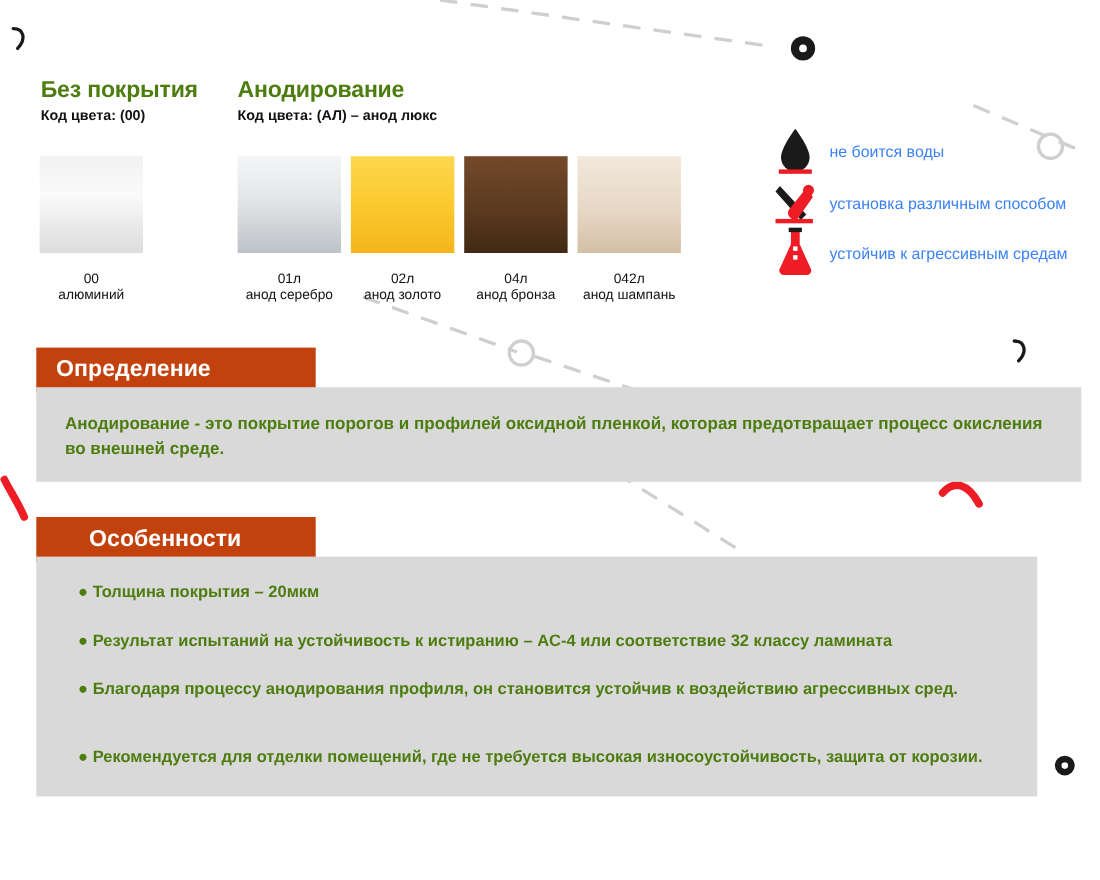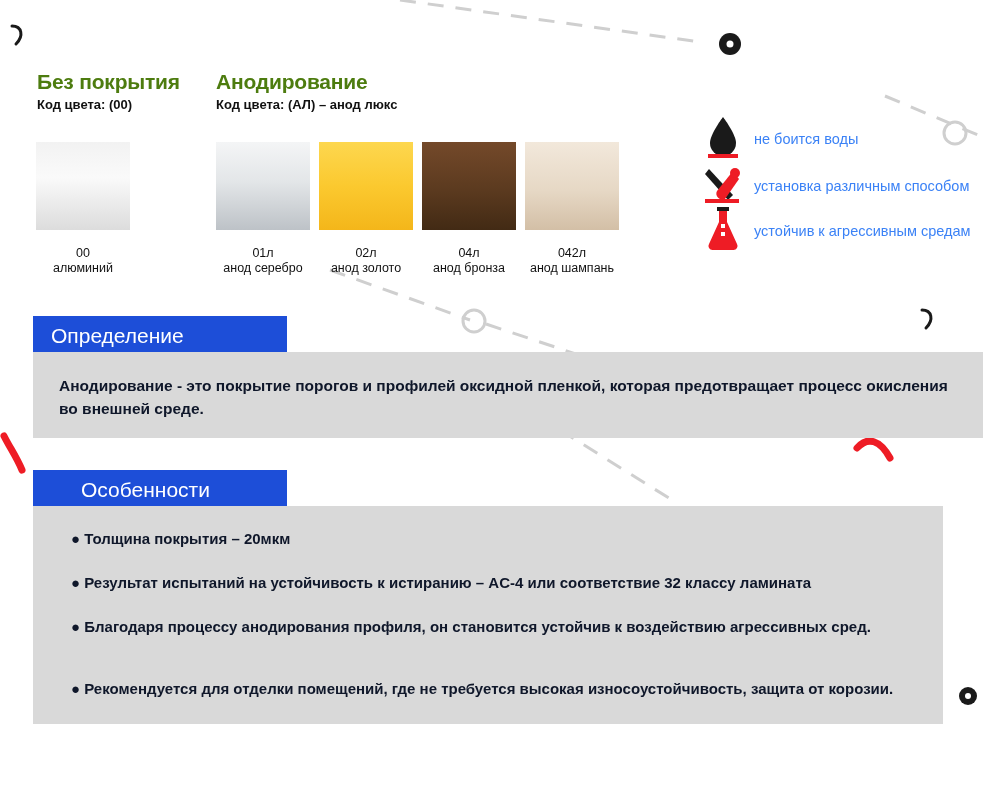--- a/index.html
+++ b/index.html
@@ -83,40 +83,40 @@
     font-size: 14.5px;
     line-height: 17px;
     color: #3b82f6;
     margin-left: 8px;
     max-width: 220px;
   }
 
   
   .tab {
     position: absolute;
-    background: #1d4ed8;
+    background: #c2410c;
     color: #fff;
     font-size: 21px;
-    font-weight: normal;
+    font-weight: bold;
     padding: 8px 18px 9px 18px;
     box-sizing: border-box;
   }
 
   
   .panel {
     position: absolute;
     background: #d9d9d9;
     box-sizing: border-box;
   }
   .panel p {
     margin: 0;
     font-size: 15.5px;
     line-height: 23px;
     font-weight: bold;
-    color: #0f172a;
+    color: #4d7c0f;
   }
   .panel.features p {
     font-weight: bold;
     font-size: 15px;
     line-height: 22px;
     margin-bottom: 22px;
   }
   .panel.features p:last-child { margin-bottom: 0; margin-top: 40px; }
 </style>
 </head>

